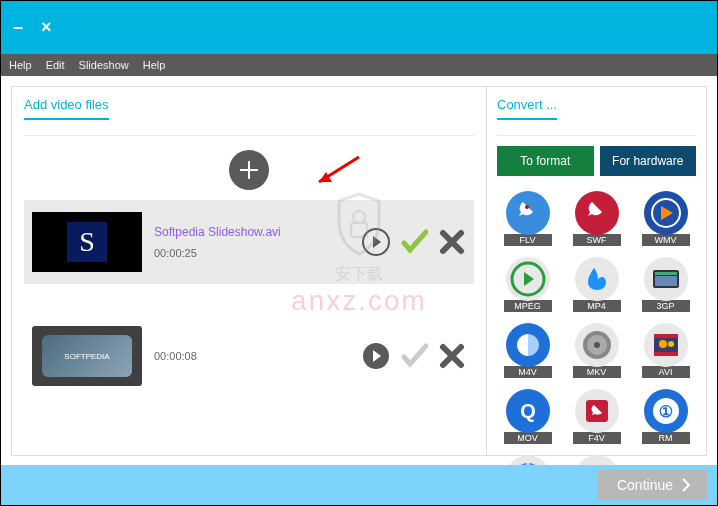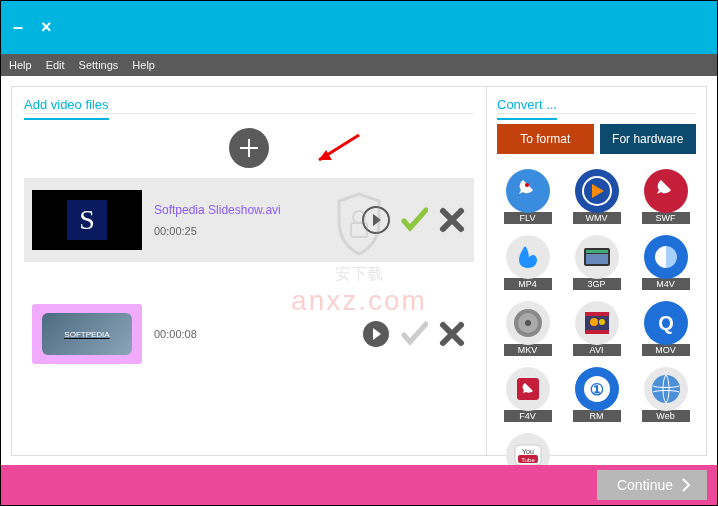--- a/index.html
+++ b/index.html
@@ -6,67 +6,67 @@
 body { width: 718px; height: 506px; background: #fff; position: relative; border: 1px solid #000; }
 .header { background: #00b4e0; height: 53px; display: flex; align-items: center; padding: 0 12px; justify-content: space-between; }
 .app-title { color: #fff; font-size: 22px; font-weight: bold; }
 .app-title .four { font-size: 26px; }
 .window-controls { display: flex; gap: 18px; color: #fff; font-size: 18px; font-weight: bold; }
 .window-controls span { cursor: pointer; }
 .menubar { background: #5a5a5a; height: 22px; display: flex; align-items: center; padding: 0 8px; gap: 14px; }
 .menubar span { color: #f0f0f0; font-size: 11px; cursor: pointer; }
 .content { display: flex; padding: 10px; gap: 0; height: 390px; }
 .left-panel { flex: 1; border: 1px solid #dcdcdc; padding: 8px 12px; overflow: hidden; }
-.panel-title { color: #00b4e0; font-size: 13px; padding-bottom: 6px; border-bottom: 2px solid #00b4e0; margin-bottom: 4px; display: inline-block; }
+.panel-title { color: #00b4e0; font-size: 13px; padding-bottom: 6px; border-bottom: 2px solid #00b4e0; margin-bottom: 26px; display: inline-block; }
 .divider { border-top: 1px solid #e8e8e8; margin-top: -11px; margin-bottom: 8px; }
 .add-area { text-align: center; padding: 6px 0 10px; position: relative; }
 .add-btn { width: 40px; height: 40px; background: #5a5a5a; border-radius: 50%; display: inline-flex; align-items: center; justify-content: center; color: #fff; font-size: 28px; cursor: pointer; }
 .add-text { font-size: 11px; font-weight: bold; margin-top: 6px; color: #333; }
 .arrow { position: absolute; left: 280px; top: 8px; }
 .video-item { display: flex; align-items: center; padding: 12px 8px; gap: 12px; }
 .video-item.selected { background: #eaeaea; }
 .thumb { width: 110px; height: 60px; background: #000; display: flex; align-items: center; justify-content: center; }
 .thumb-s { width: 40px; height: 40px; background: #0a1a5e; color: #fff; font-size: 28px; font-family: Georgia, serif; display: flex; align-items: center; justify-content: center; }
-.thumb2 { width: 110px; height: 60px; background: #f0abfc; display: flex; align-items: center; justify-content: center; border-radius: 3px; position: relative; text-decoration: underline; }
+.thumb2 { width: 110px; height: 60px; background: #404040; display: flex; align-items: center; justify-content: center; border-radius: 3px; position: relative; }
 .thumb2-inner { width: 90px; height: 42px; background: linear-gradient(135deg, #4d6b80, #8ba5b8); border-radius: 6px; display:flex; align-items:center; justify-content:center; color:#fff; font-size:8px; }
 .video-info { flex: 1; }
 .video-name { font-size: 12px; color: #8b5cf6; margin-bottom: 8px; }
 .video-dur { font-size: 11px; color: #666; }
 .video-actions { display: flex; align-items: center; gap: 10px; }
 .action-icon { width: 28px; height: 28px; cursor: pointer; }
 .right-panel { width: 220px; border: 1px solid #dcdcdc; border-left: none; padding: 8px 10px; }
 .tab-buttons { display: flex; gap: 6px; margin-top: 10px; margin-bottom: 14px; }
 .tab-btn { flex: 1; height: 30px; font-size: 12px; display: flex; align-items: center; justify-content: center; cursor: pointer; }
-.tab-btn.active { background: #c2410c; color: #fff; }
+.tab-btn.active { background: #15803d; color: #fff; }
 .tab-btn.inactive { background: #0c4a6e; color: #fff; }
 .format-grid { display: grid; grid-template-columns: repeat(3, 1fr); gap: 10px 8px; }
 .format-item { display: flex; flex-direction: column; align-items: center; cursor: pointer; }
 .format-icon { width: 46px; height: 46px; border-radius: 50%; display: flex; align-items: center; justify-content: center; position: relative; }
 .format-label { background: #5a5a5a; color: #fff; font-size: 9px; padding: 1px 0; width: 48px; text-align: center; margin-top: -2px; }
-.footer { position: absolute; bottom: 0; left: 0; right: 0; height: 40px; background: #ec4899; display: flex; align-items: center; justify-content: flex-end; padding: 0 10px; }
+.footer { position: absolute; bottom: 0; left: 0; right: 0; height: 40px; background: #7dd3fc; display: flex; align-items: center; justify-content: flex-end; padding: 0 10px; }
 .continue-btn { background: #b8b8b8; color: #fff; height: 30px; padding: 0 16px 0 20px; display: flex; align-items: center; font-size: 14px; cursor: pointer; gap: 8px; }
 .watermark { position: absolute; left: 50%; top: 50%; transform: translate(-50%, -50%); opacity: 0.25; z-index: 100; pointer-events: none; text-align:center; }
 .watermark-text { font-size: 28px; color: #ef4444; letter-spacing: 2px; }
 .watermark-shield { width: 60px; height: 70px; margin: 0 auto 5px; }
 svg { display: block; }
 </style>
 </head>
 <body>
 
 <div class="header">
   <div class="window-controls">
     <span>–</span>
     <span>×</span>
   </div>
 </div>
 
 <div class="menubar">
   <span>Help</span>
   <span>Edit</span>
-  <span>Settings</span>
+  <span>Slideshow</span>
   <span>Help</span>
 </div>
 
 <div class="content">
   <div class="left-panel">
     <span class="panel-title">Add video files</span>
     <div class="divider"></div>
     <div class="add-area">
       <div class="add-btn">
         <svg width="20" height="20" viewBox="0 0 20 20">
@@ -139,35 +139,45 @@
               <circle cx="23" cy="23" r="22" fill="#3a8dde"></circle>
               <path d="M18 12c-4 3-4 8-2 10l-2 4 4-2c2 2 7 2 10-2z" fill="#fff"></path>
               <circle cx="22" cy="17" r="2" fill="#d00"></circle>
             </svg>
           </div>
           <div class="format-label">FLV</div>
         </div>
       <div class="format-item">
           <div class="format-icon">
             <svg viewBox="0 0 46 46">
+              <circle cx="23" cy="23" r="22" fill="#c41e3a"></circle>
+              <path d="M18 12c-4 3-4 8-2 10l-2 4 4-2c2 2 7 2 10-2z" fill="#fff"></path>
+            </svg>
+          </div>
+          <div class="format-label">SWF</div>
+        </div>
+      <div class="format-item">
+          <div class="format-icon">
+            <svg viewBox="0 0 46 46">
               <circle cx="23" cy="23" r="22" fill="#1e4fa8"></circle>
               <circle cx="23" cy="23" r="14" fill="none" stroke="#fff" stroke-width="2"></circle>
               <path d="M18 16l12 7-12 7z" fill="#ff8c00"></path>
             </svg>
           </div>
           <div class="format-label">WMV</div>
         </div>
       <div class="format-item">
           <div class="format-icon">
             <svg viewBox="0 0 46 46">
-              <circle cx="23" cy="23" r="22" fill="#c41e3a"></circle>
-              <path d="M18 12c-4 3-4 8-2 10l-2 4 4-2c2 2 7 2 10-2z" fill="#fff"></path>
-            </svg>
-          </div>
-          <div class="format-label">SWF</div>
+              <circle cx="23" cy="23" r="22" fill="#e8e8e8"></circle>
+              <circle cx="23" cy="23" r="16" fill="none" stroke="#2a9d3f" stroke-width="3"></circle>
+              <path d="M19 16l10 7-10 7z" fill="#2a9d3f"></path>
+            </svg>
+          </div>
+          <div class="format-label">MPEG</div>
         </div>
       <div class="format-item">
           <div class="format-icon">
             <svg viewBox="0 0 46 46">
               <circle cx="23" cy="23" r="22" fill="#e8e8e8"></circle>
               <path d="M20 12c0 0-6 8-6 14 0 5 4 8 9 8s9-3 9-8c0-3-2-5-4-5-3 0-4 3-4 3s0-8-4-12z" fill="#1e90ff"></path>
             </svg>
           </div>
           <div class="format-label">MP4</div>
         </div>

